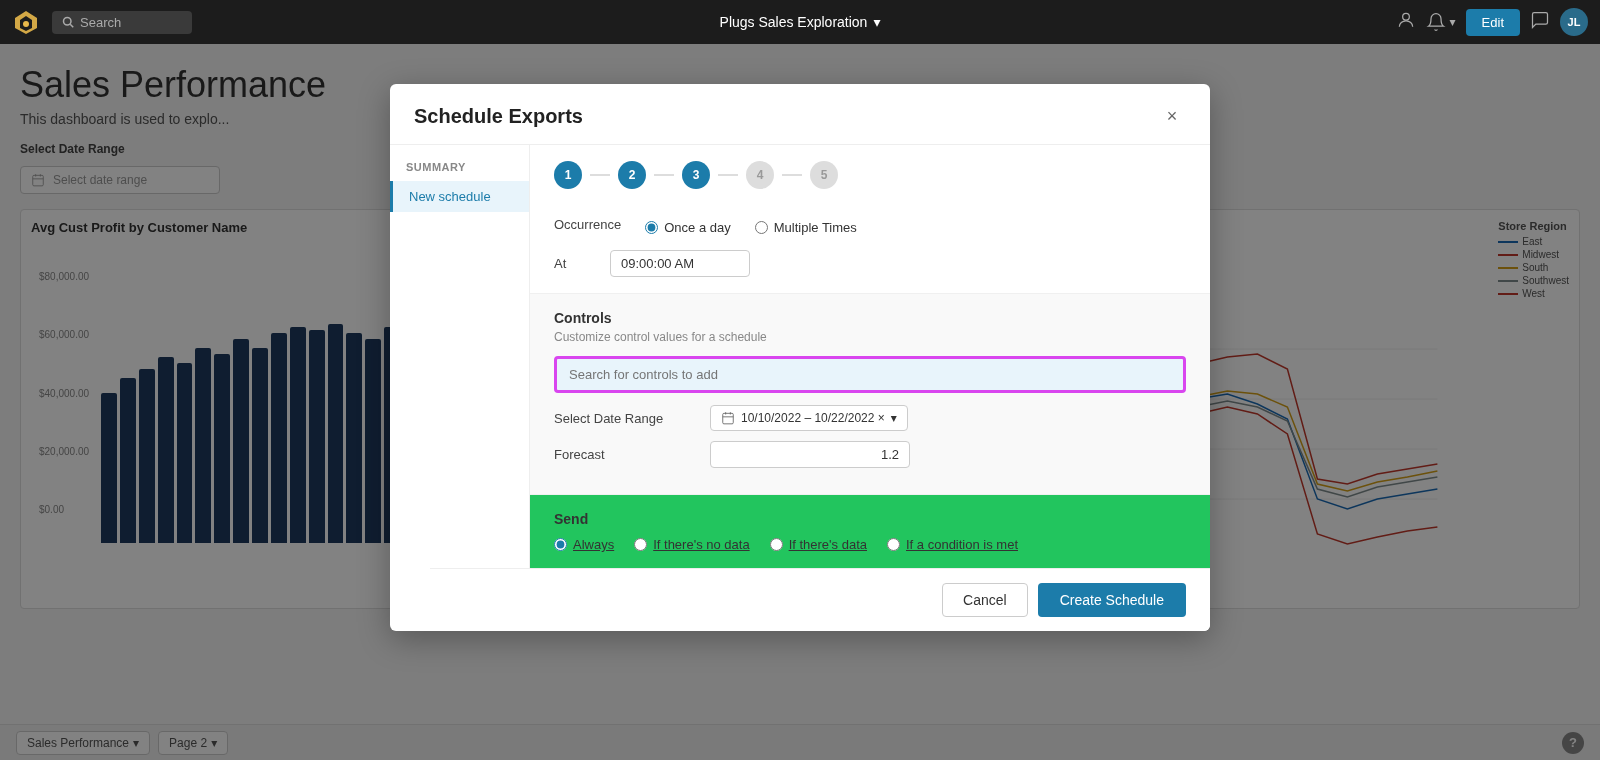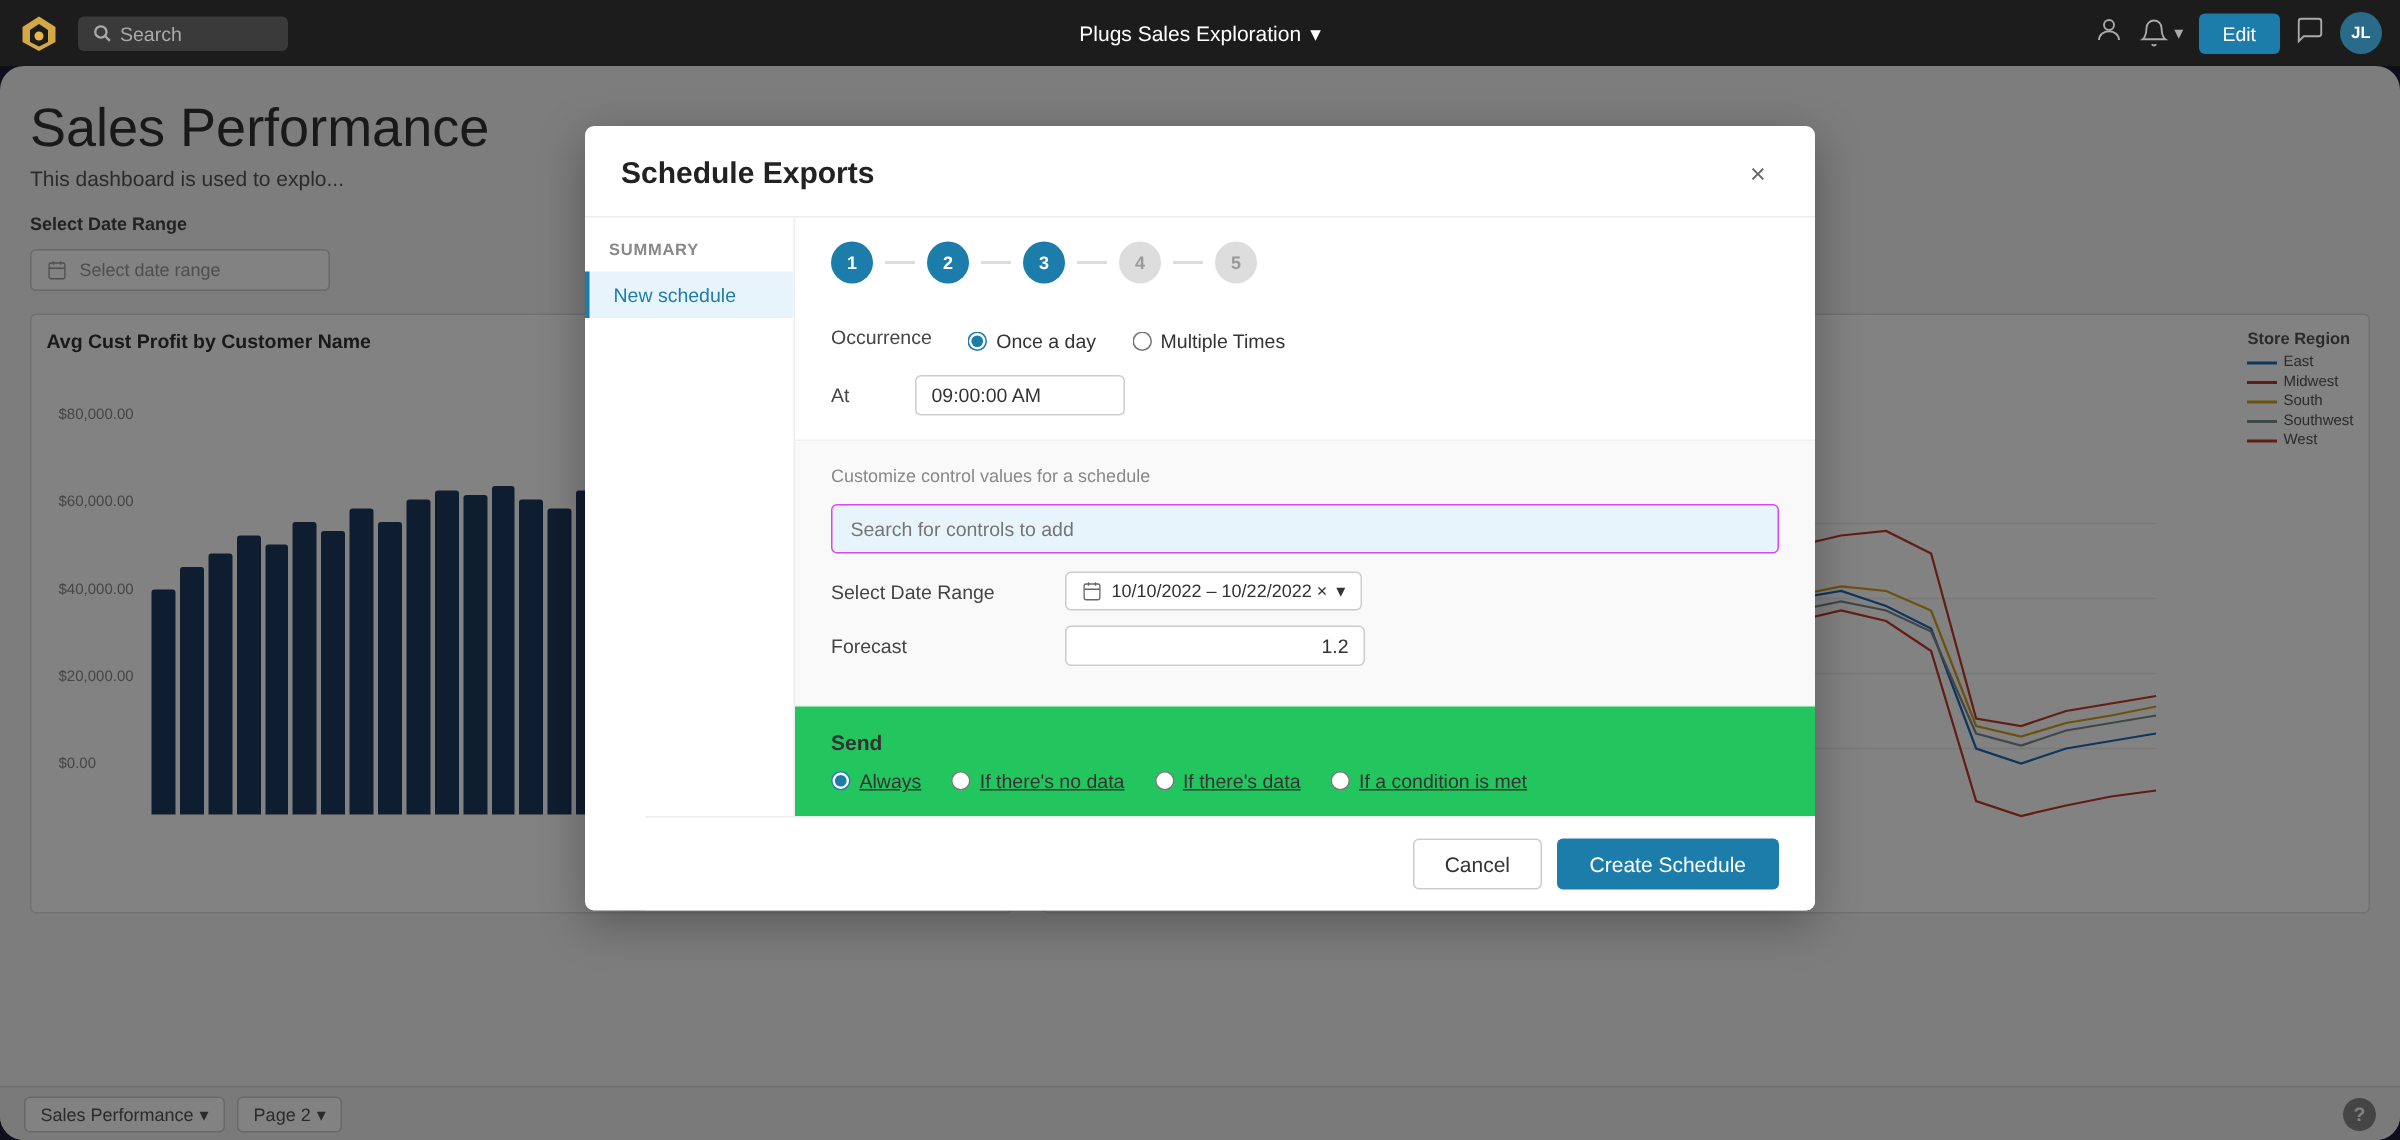--- a/index.html
+++ b/index.html
@@ -67,21 +67,20 @@
       font-size: 11px; font-weight: bold;
     }
 
     
     .dashboard-bg {
       position: absolute;
       top: 44px; left: 0; right: 0; bottom: 0;
       background: #f5f5f5;
       overflow: hidden;
       filter: brightness(0.85);
-      border-radius: 16px;
     }
     .dash-title { font-size: 36px; font-weight: 300; color: #333; padding: 20px 20px 5px; }
     .dash-subtitle { font-size: 14px; color: #555; padding: 0 20px 10px; }
     .dash-label { font-size: 12px; font-weight: 600; color: #444; padding: 5px 20px; }
     .dash-date-input {
       margin: 5px 20px;
       border: 1px solid #ccc;
       border-radius: 4px;
       padding: 6px 10px;
       width: 200px;
@@ -298,21 +297,21 @@
     .controls-section {
       padding: 16px 24px;
       border-bottom: 1px solid #f0f0f0;
       background: #f9f9f9;
     }
     .controls-title { font-size: 14px; font-weight: 600; color: #333; margin-bottom: 4px; }
     .controls-subtitle { font-size: 12px; color: #888; margin-bottom: 12px; }
     .search-controls-input {
       width: 100%;
       padding: 8px 12px;
-      border: 1px solid #d946ef;
+      border: 3px solid #d946ef;
       border-radius: 4px;
       font-size: 13px;
       color: #888;
       background: #e8f4fb;
       margin-bottom: 12px;
     }
     .control-row {
       display: flex;
       align-items: center;
       gap: 16px;
@@ -594,20 +593,21 @@
               <label for="multiple">Multiple Times</label>
             </div>
           </div>
           <div class="at-row">
             <span class="at-label">At</span>
             <input type="text" class="time-input" value="09:00:00 AM" style="">
           </div>
         </div>
 
         <div class="controls-section">
+          <div class="controls-title">Controls</div>
           <div class="controls-subtitle">Customize control values for a schedule</div>
 
           <input type="text" class="search-controls-input" placeholder="Search for controls to add" style="">
 
           
           <div class="control-row">
             <span class="control-row-label">Select Date Range</span>
             <button class="date-range-btn">
               <svg width="14" height="14" viewBox="0 0 24 24" fill="none" stroke="#666" stroke-width="1.5">
                 <rect x="3" y="4" width="18" height="18" rx="2"></rect>

